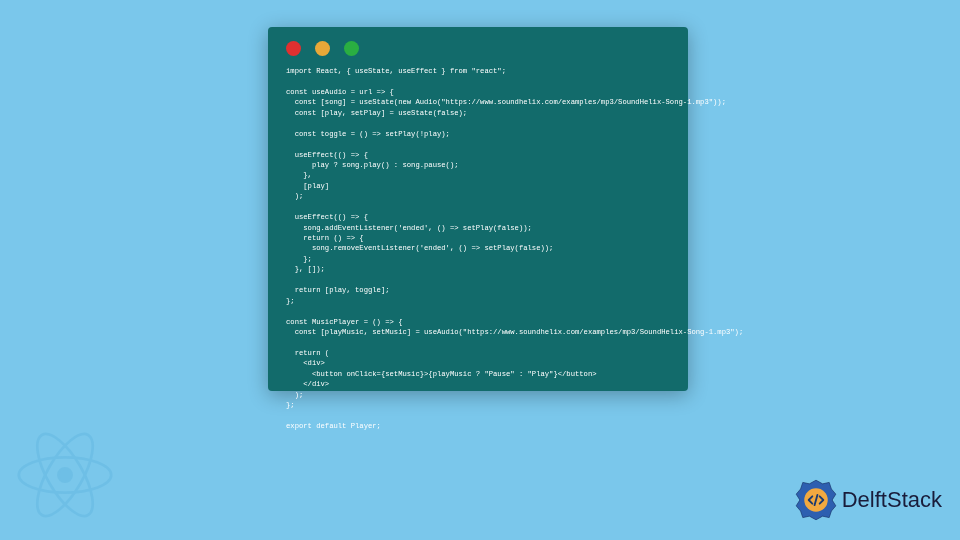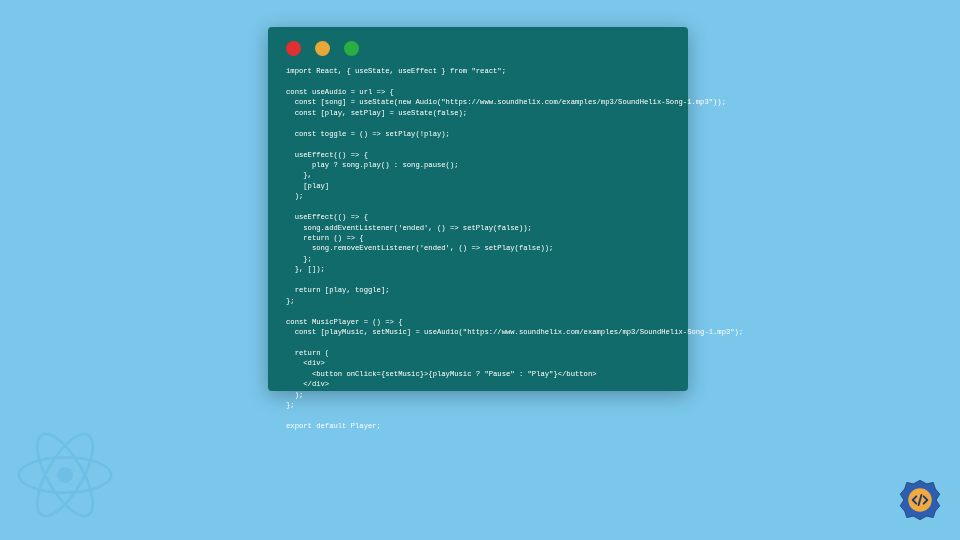--- a/index.html
+++ b/index.html
@@ -126,13 +126,14 @@
 
 <div class="delft-logo">
   <svg class="delft-badge" viewBox="0 0 60 60">
     <g>
       <path d="M30 3 L39 8 L48 6 L51 15 L57 22 L52 30 L57 38 L51 45 L48 54 L39 52 L30 57 L21 52 L12 54 L9 45 L3 38 L8 30 L3 22 L9 15 L12 6 L21 8 Z" fill="#2d5fb0" stroke="#1a3a70" stroke-width="1"></path>
       <circle cx="30" cy="30" r="16" fill="#f2a940"></circle>
       <path d="M20 30 L25 25 M20 30 L25 35 M40 30 L35 25 M40 30 L35 35" stroke="#1a3a70" stroke-width="2.5" stroke-linecap="round" fill="none"></path>
       <line x1="32" y1="23" x2="28" y2="37" stroke="#1a3a70" stroke-width="2.5" stroke-linecap="round"></line>
     </g>
   </svg>
+  <span class="delft-text">DelftStack</span>
 </div>
 
 </body></html>

